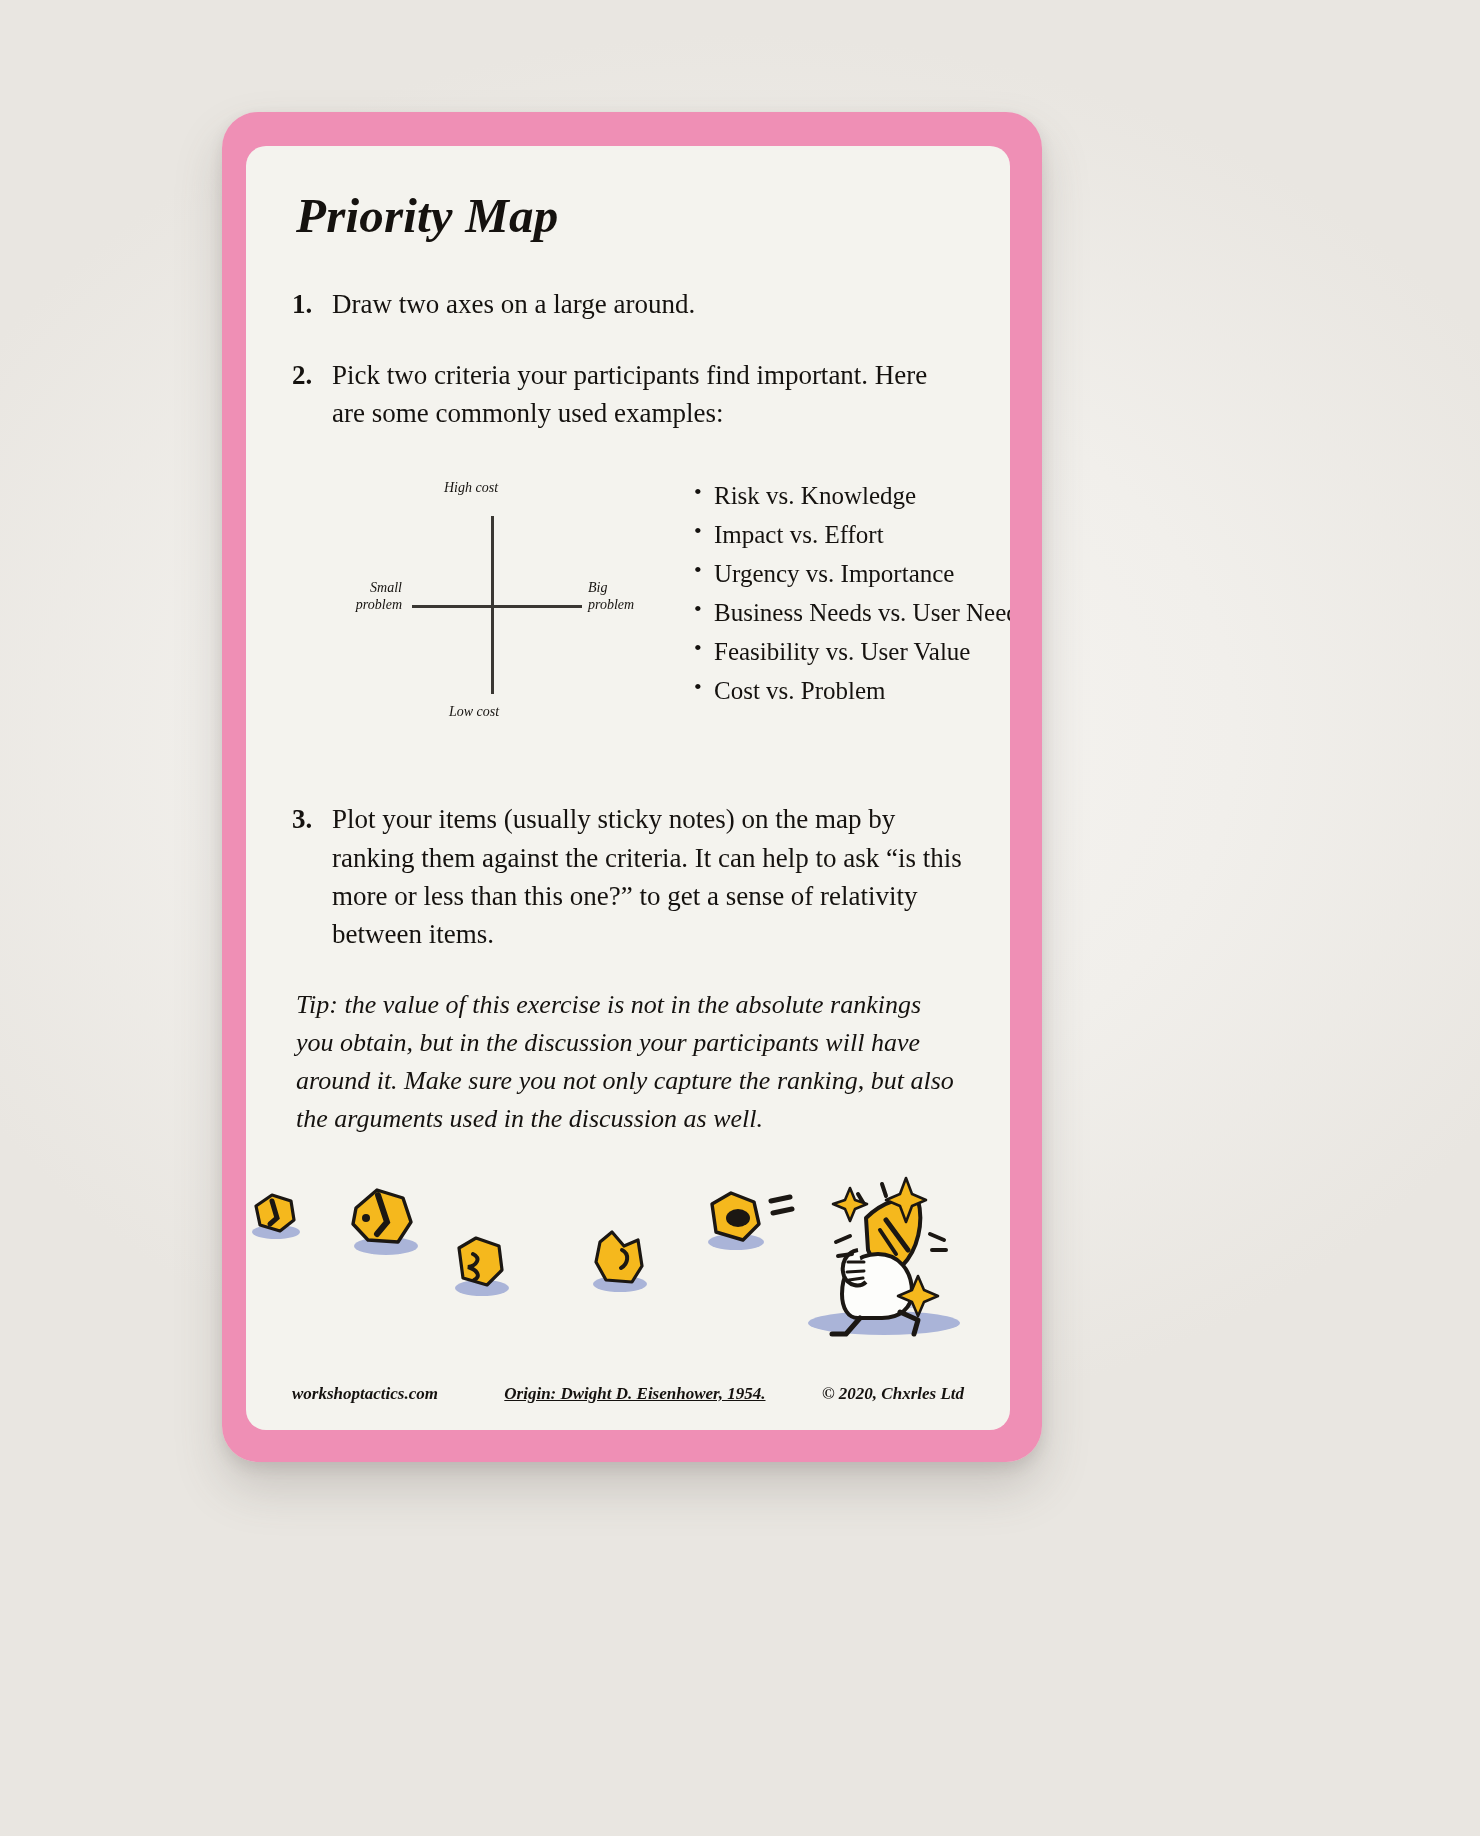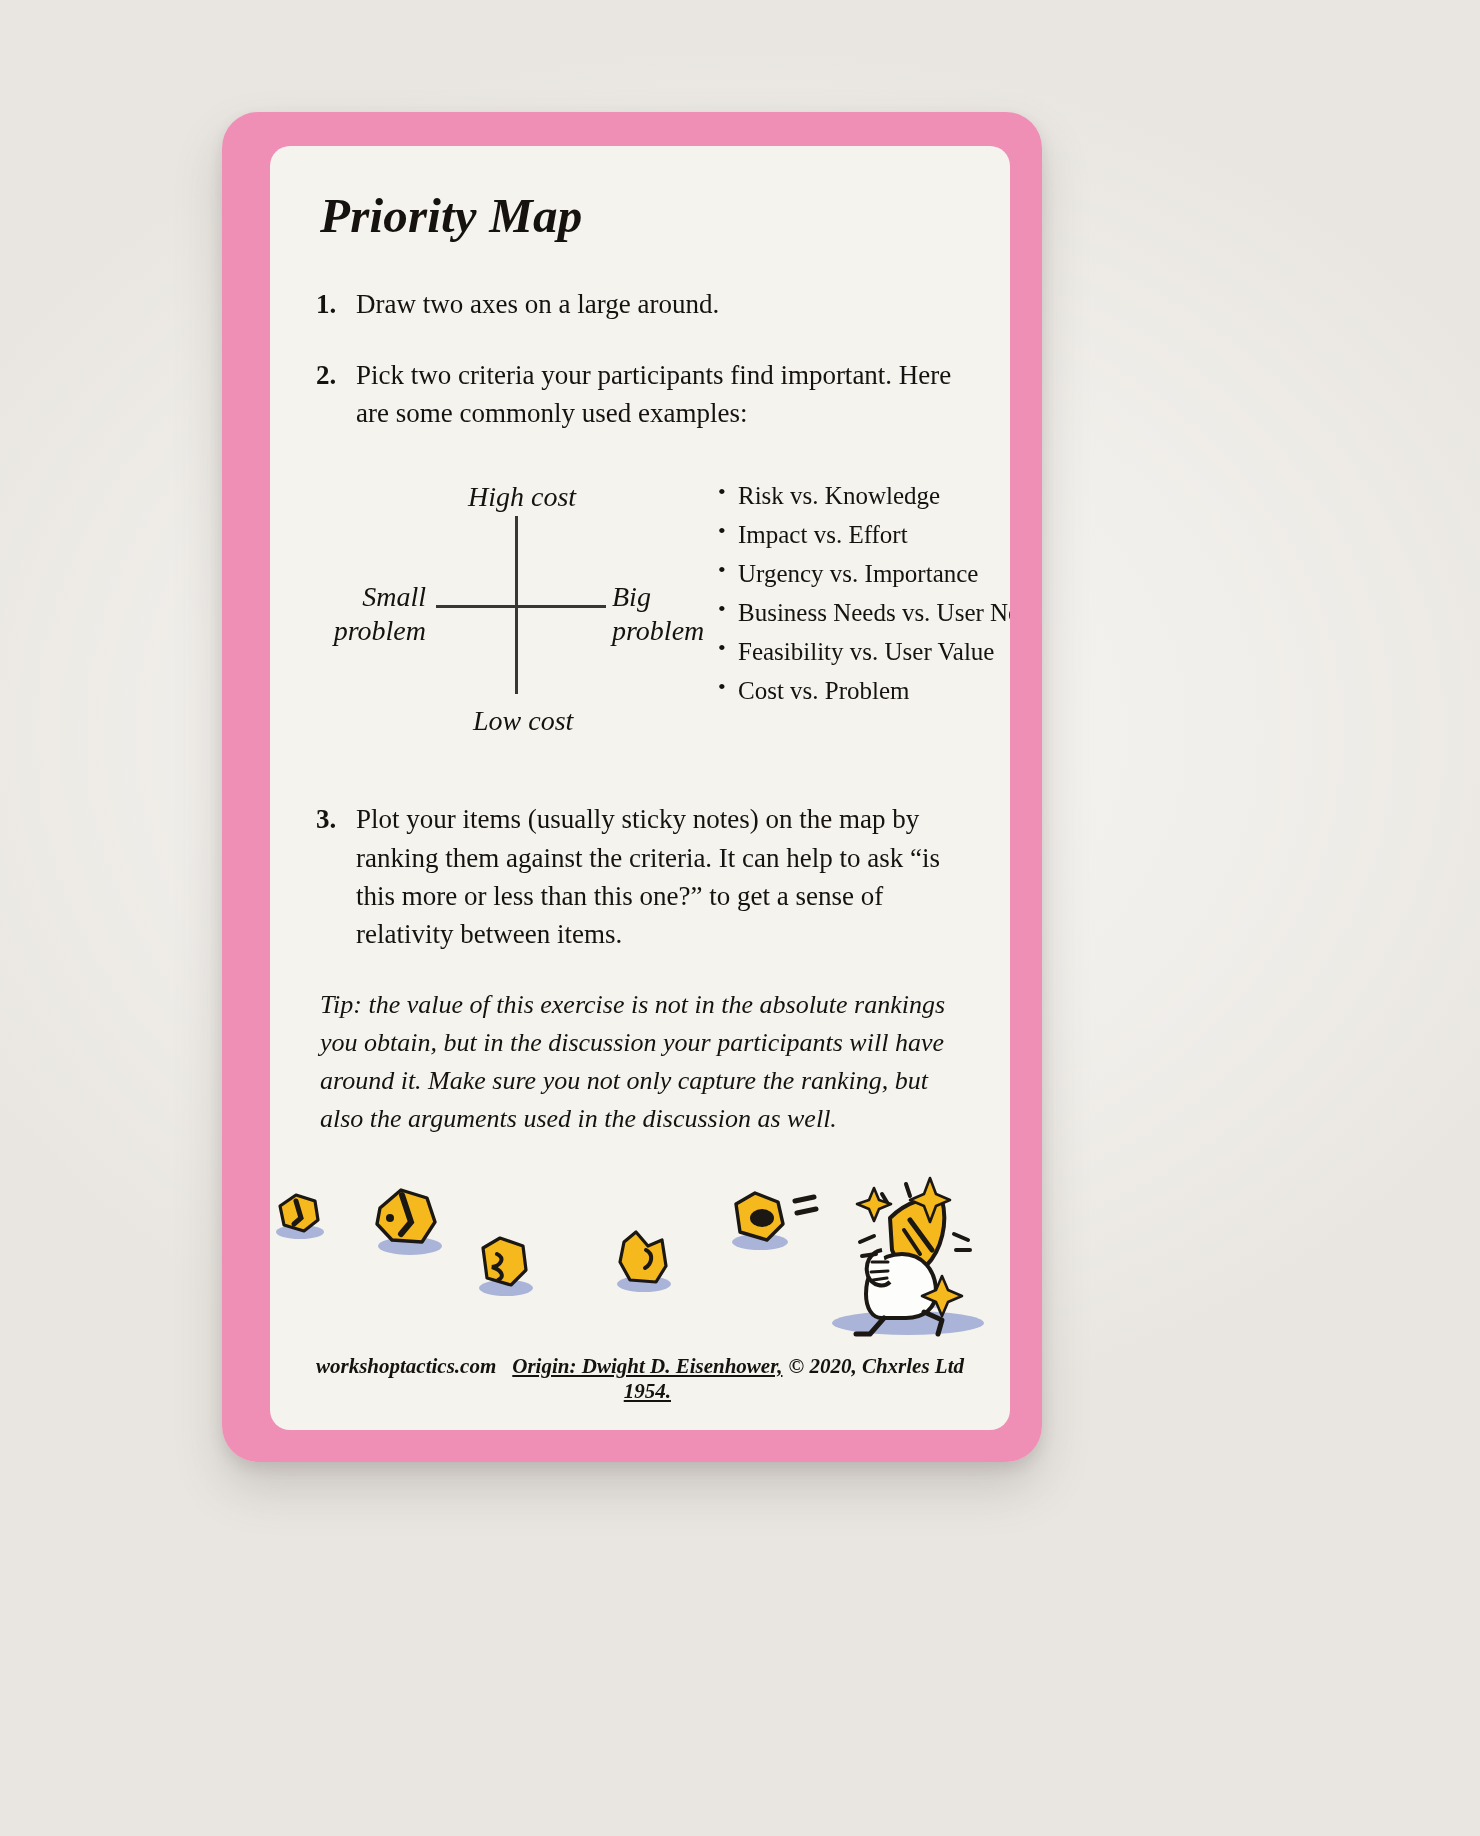--- a/index.html
+++ b/index.html
@@ -34,21 +34,21 @@
 
   .card {
     position: absolute;
     left: 222px;
     top: 112px;
     width: 820px;
     height: 1350px;
     background: #ef8fb5;
     border-radius: 36px;
     box-sizing: border-box;
-    padding: 34px 32px 32px 48px;
+    padding: 34px 32px 32px 24px;
   }
   .card-inner {
     width: 100%;
     height: 100%;
     background: #f4f3ee;
     border-radius: 20px;
     box-sizing: border-box;
     padding: 38px 46px 0 46px;
     position: relative;
     overflow: hidden;
@@ -111,21 +111,21 @@
     position: absolute;
     left: 120px;
     top: 141px;
     width: 170px;
     height: 3px;
     background: #3a3733;
   }
   .axis-label {
     position: absolute;
     font-style: italic;
-    font-size: 28px;
+    font-size: 14px;
     color: #15120f;
     line-height: 1.2;
   }
   .lbl-high { left: 152px; top: 16px; }
   .lbl-low  { left: 157px; top: 240px; }
   .lbl-small { left: 0px; top: 116px; width: 110px; text-align: right; }
   .lbl-big { left: 296px; top: 116px; width: 110px; text-align: left; }
 
   .criteria {
     flex: 1;
@@ -172,21 +172,21 @@
 
   .footer {
     position: absolute;
     left: 46px;
     right: 46px;
     bottom: 26px;
     display: flex;
     align-items: baseline;
     font-style: italic;
     font-weight: bold;
-    font-size: 21px;
+    font-size: 17px;
     color: #15120f;
   }
   .footer .f-site { flex: 0 0 auto; }
   .footer .f-origin { flex: 1; text-align: center; padding-left: 10px; text-decoration: underline; }
   .footer .f-copy { flex: 0 0 auto; }
 </style>
 </head>
 <body>
 
 <div class="backdrop"></div>

